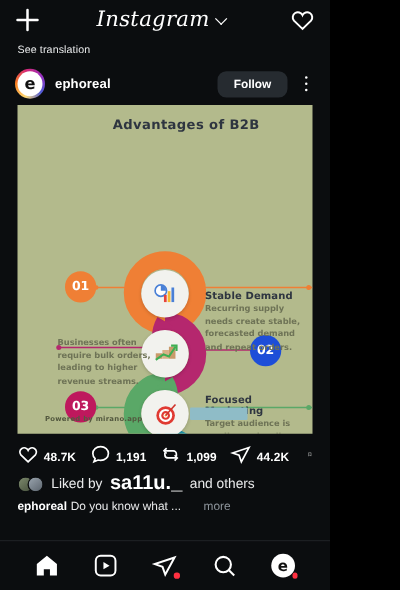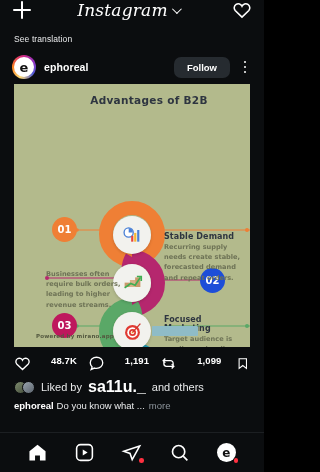--- a/index.html
+++ b/index.html
@@ -6,21 +6,21 @@
   html, body {
     width:264px; height:472px;
     background:#000;
     font-family:"Liberation Sans", sans-serif;
     overflow:hidden;
   }
   .app { width:264px; height:472px; position:relative; background:#0b0d0f; }
 
   
   .topbar {
-    height:32px; display:flex; align-items:flex-start;
+    height:32px; display:flex; align-items:center;
     justify-content:space-between; padding:0 12px;
   }
   .ig-plus { width:20px; height:20px; position:relative; }
   .ig-plus::before, .ig-plus::after {
     content:""; position:absolute; background:#fff; border-radius:1px;
   }
   .ig-plus::before { left:9px; top:1px; width:2px; height:18px; }
   .ig-plus::after  { top:9px; left:1px; height:2px; width:18px; }
   .ig-wordmark {
     display:flex; align-items:center; gap:4px;
@@ -113,39 +113,39 @@
   }
   .powered-chip {
     position:absolute; right:52px; bottom:11px;
     width:46px; height:10px; background:#8fbcc7; border-radius:1px;
   }
 
   
   .actions {
     display:flex; align-items:center; gap:4px; padding:8px 14px 4px;
   }
-  .act { display:flex; align-items:flex-start; gap:20px; margin-right:7px; }
+  .act { display:flex; align-items:flex-end; gap:4px; margin-right:7px; }
   .act span { font-size:9.5px; color:#fff; font-weight:700; letter-spacing:.1px; }
   .spacer { flex:1; }
 
   
   .likedby { display:flex; align-items:center; gap:6px; padding:2px 14px 0; }
   .liked-avs { display:flex; }
   .liked-avs i {
     width:13px; height:13px; border-radius:50%; display:block;
     border:1.2px solid #0b0d0f;
   }
   .liked-avs i:nth-child(1){ background:linear-gradient(140deg,#7d8a6d,#454f3c); }
   .liked-avs i:nth-child(2){ background:linear-gradient(140deg,#9aa4ae,#5b646d); margin-left:-5px; }
   .likedby span { font-size:11px; color:#e9eaeb; }
   .likedby b { font-weight:700; color:#fff; }
 
   .caption { padding:4px 14px 0; font-size:9.5px; color:#e9eaeb; line-height:1.3; }
   .caption b { font-weight:700; color:#fff; margin-right:3px; }
-  .caption .more { color:#8e959c; margin-left:4px; }
+  .caption .more { color:#8e959c; margin-left:18px; }
   .ts { padding:4px 14px 0; font-size:8.5px; color:#8e959c; }
 
   
   .botnav {
     position:absolute; left:0; bottom:0; width:264px; height:40px;
     display:flex; align-items:center; justify-content:space-around;
     border-top:1px solid #1c1f22; background:#0b0d0f; padding:0 14px;
   }
   .nav-item { position:relative; width:24px; height:24px;
               display:flex; align-items:center; justify-content:center; }
@@ -290,20 +290,26 @@
     </div>
     <div class="act">
       <svg width="17" height="17" viewBox="0 0 24 24" fill="none" stroke="#fff" stroke-width="1.9">
         <path d="M5 8h10a3.5 3.5 0 0 1 3.5 3.5V14"></path>
         <path d="M7.5 5 4.5 8l3 3"></path>
         <path d="M19 16H9a3.5 3.5 0 0 1-3.5-3.5V10"></path>
         <path d="M16.5 19l3-3-3-3"></path>
       </svg>
       <span>1,099</span>
     </div>
+    <div class="act">
+      <svg width="17" height="17" viewBox="0 0 24 24" fill="none" stroke="#fff" stroke-width="1.9">
+        <path d="M21.5 4.2 2.8 10.4l7.4 2.6 2.6 7.4Z"></path>
+      </svg>
+      <span>44.2K</span>
+    </div>
     <div class="spacer"></div>
     <svg width="17" height="17" viewBox="0 0 24 24" fill="none" stroke="#fff" stroke-width="1.9">
       <path d="M5.5 3.5h13v17l-6.5-5-6.5 5Z"></path>
     </svg>
   </div>
 
   <div class="likedby">
     <div class="liked-avs">
         <i></i>
         <i></i>

